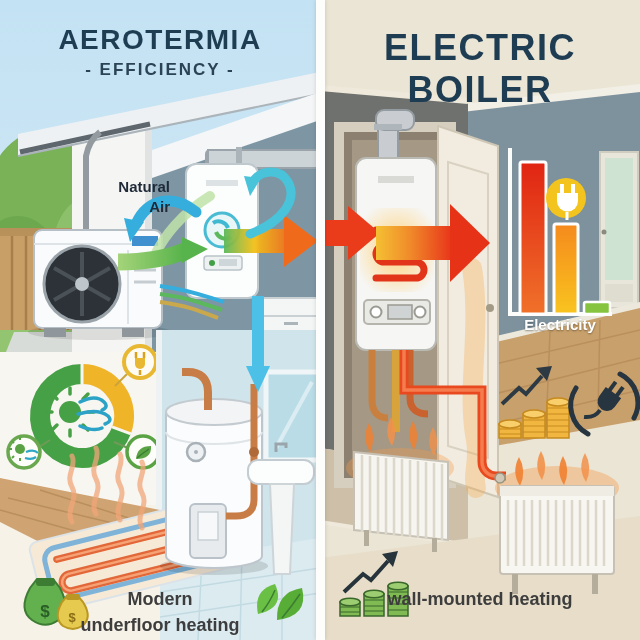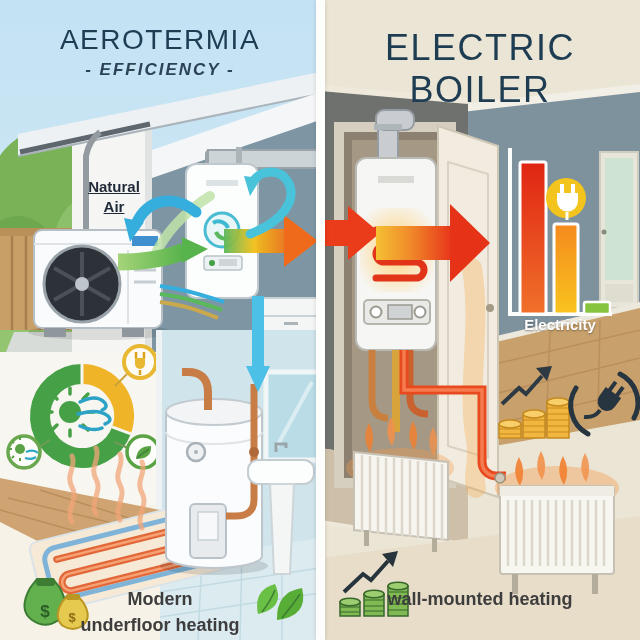--- a/index.html
+++ b/index.html
@@ -5,27 +5,27 @@
   html,body{margin:0;padding:0;background:#fff;}
   .canvas{position:relative;width:640px;height:640px;overflow:hidden;
           font-family:"Liberation Sans",sans-serif;background:#fff;}
   .panel{position:absolute;top:0;width:320px;height:640px;overflow:hidden;}
   .panel.left{left:0;}
   .panel.right{left:320px;}
   .panel svg{position:absolute;left:0;top:0;z-index:1;}
   .divider{position:absolute;left:316px;top:0;width:9px;height:640px;background:#fdfdfb;z-index:30;
            box-shadow:0 0 4px rgba(0,0,0,.15);}
   .overlay{position:absolute;z-index:10;}
-  .title{top:24px;left:0;width:100%;text-align:center;font-weight:normal;font-size:28px;
+  .title{top:24px;left:0;width:100%;text-align:center;font-weight:bold;font-size:28px;
          letter-spacing:1.5px;color:var(--title-navy,#1e3c52);}
   .panel.right .title{font-size:36px;top:27px;}
   .subtitle{top:60px;left:0;width:100%;text-align:center;font-weight:600;font-size:17px;
-            letter-spacing:2px;color:#2b4354;font-style:italic;}
-  .air-label{left:58px;top:177px;width:112px;text-align:center;font-size:15px;font-weight:600;
-             color:#1f2937;line-height:1.35;text-decoration:underline;}
+            letter-spacing:2px;color:#2b4354;}
+  .air-label{left:58px;top:177px;width:112px;text-align:right;font-size:15px;font-weight:600;
+             color:#1f2937;line-height:1.35;}
   .caption{top:586px;left:0;width:100%;text-align:center;font-size:18px;font-weight:600;
            color:var(--caption-gray,#3d3d3d);line-height:26px;}
   .electricity-label{left:150px;top:316px;width:180px;text-align:center;font-size:15px;
            font-weight:bold;color:var(--label-white,#fff);text-shadow:0 1px 2px rgba(0,0,0,.4);}
   
   .plank{stroke:#b98f5d;stroke-width:1.5;}
   .tile{stroke:#c2dae2;stroke-width:1.5;}
   .wave{stroke:#f2a678;stroke-width:5;fill:none;opacity:.75;stroke-linecap:round;}
   .fin{stroke:#dcd7cb;stroke-width:2.5;}
   .coinline{stroke:#c68a1e;stroke-width:1;fill:none;}

